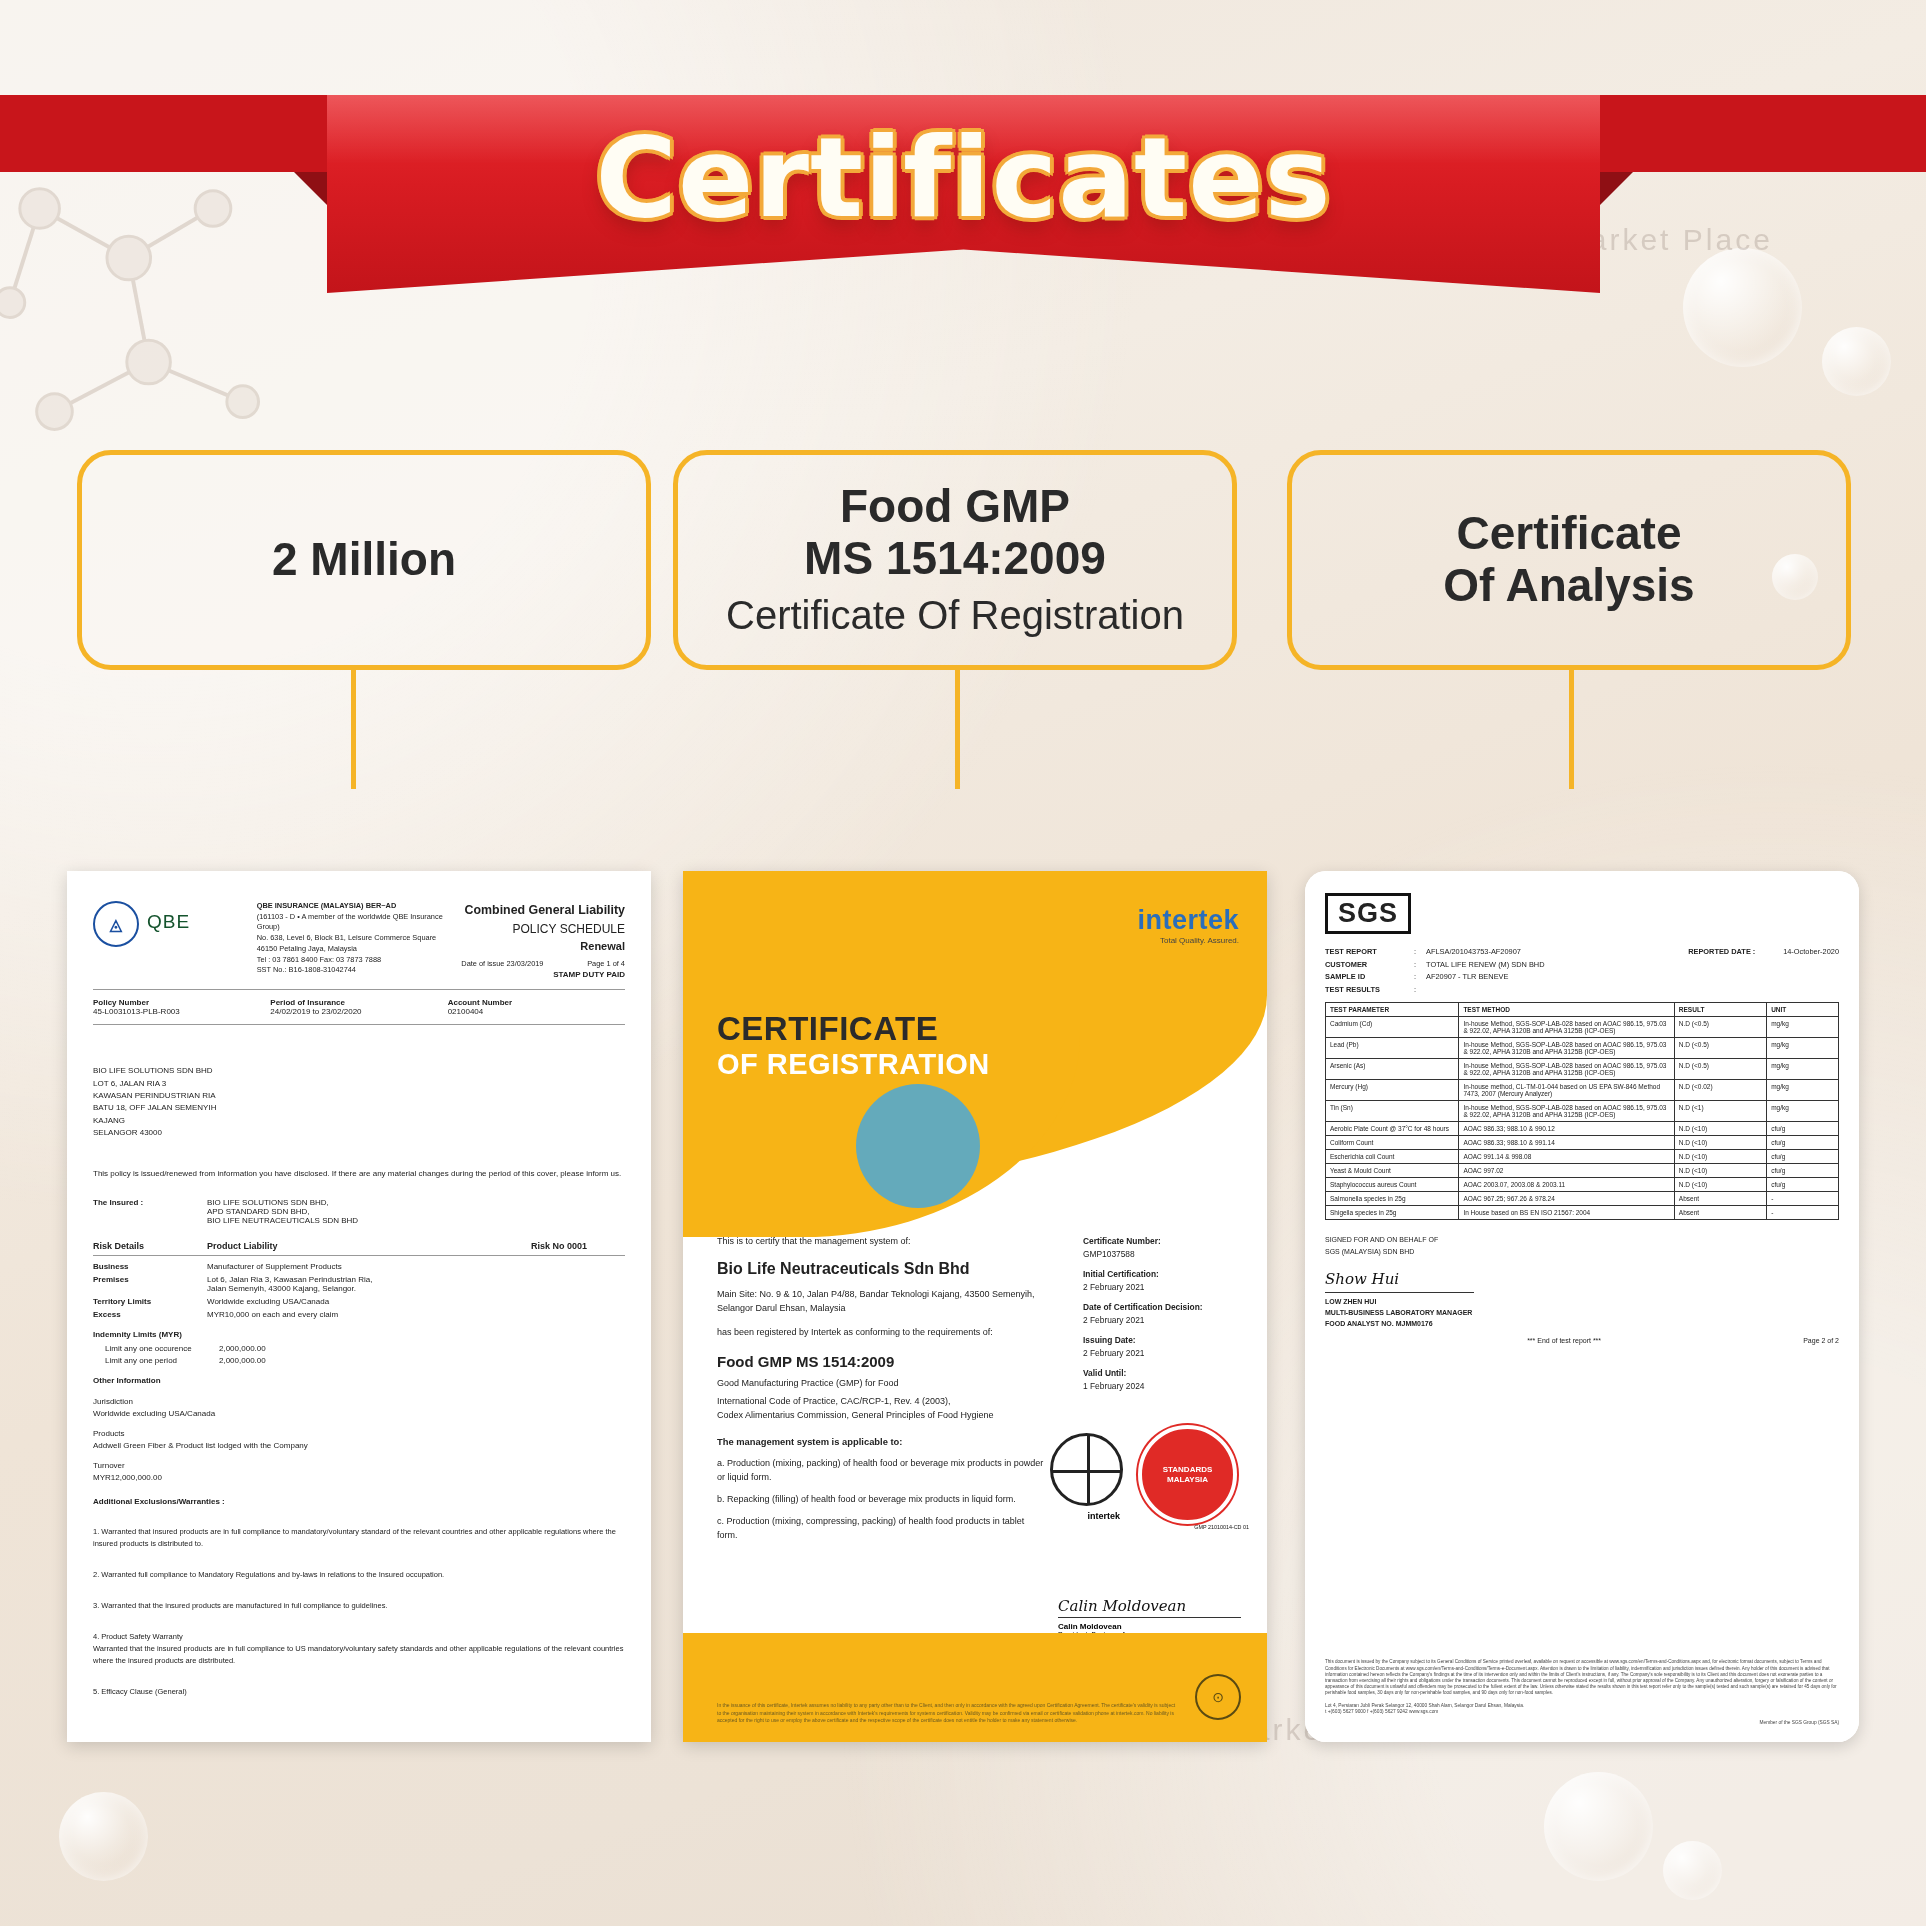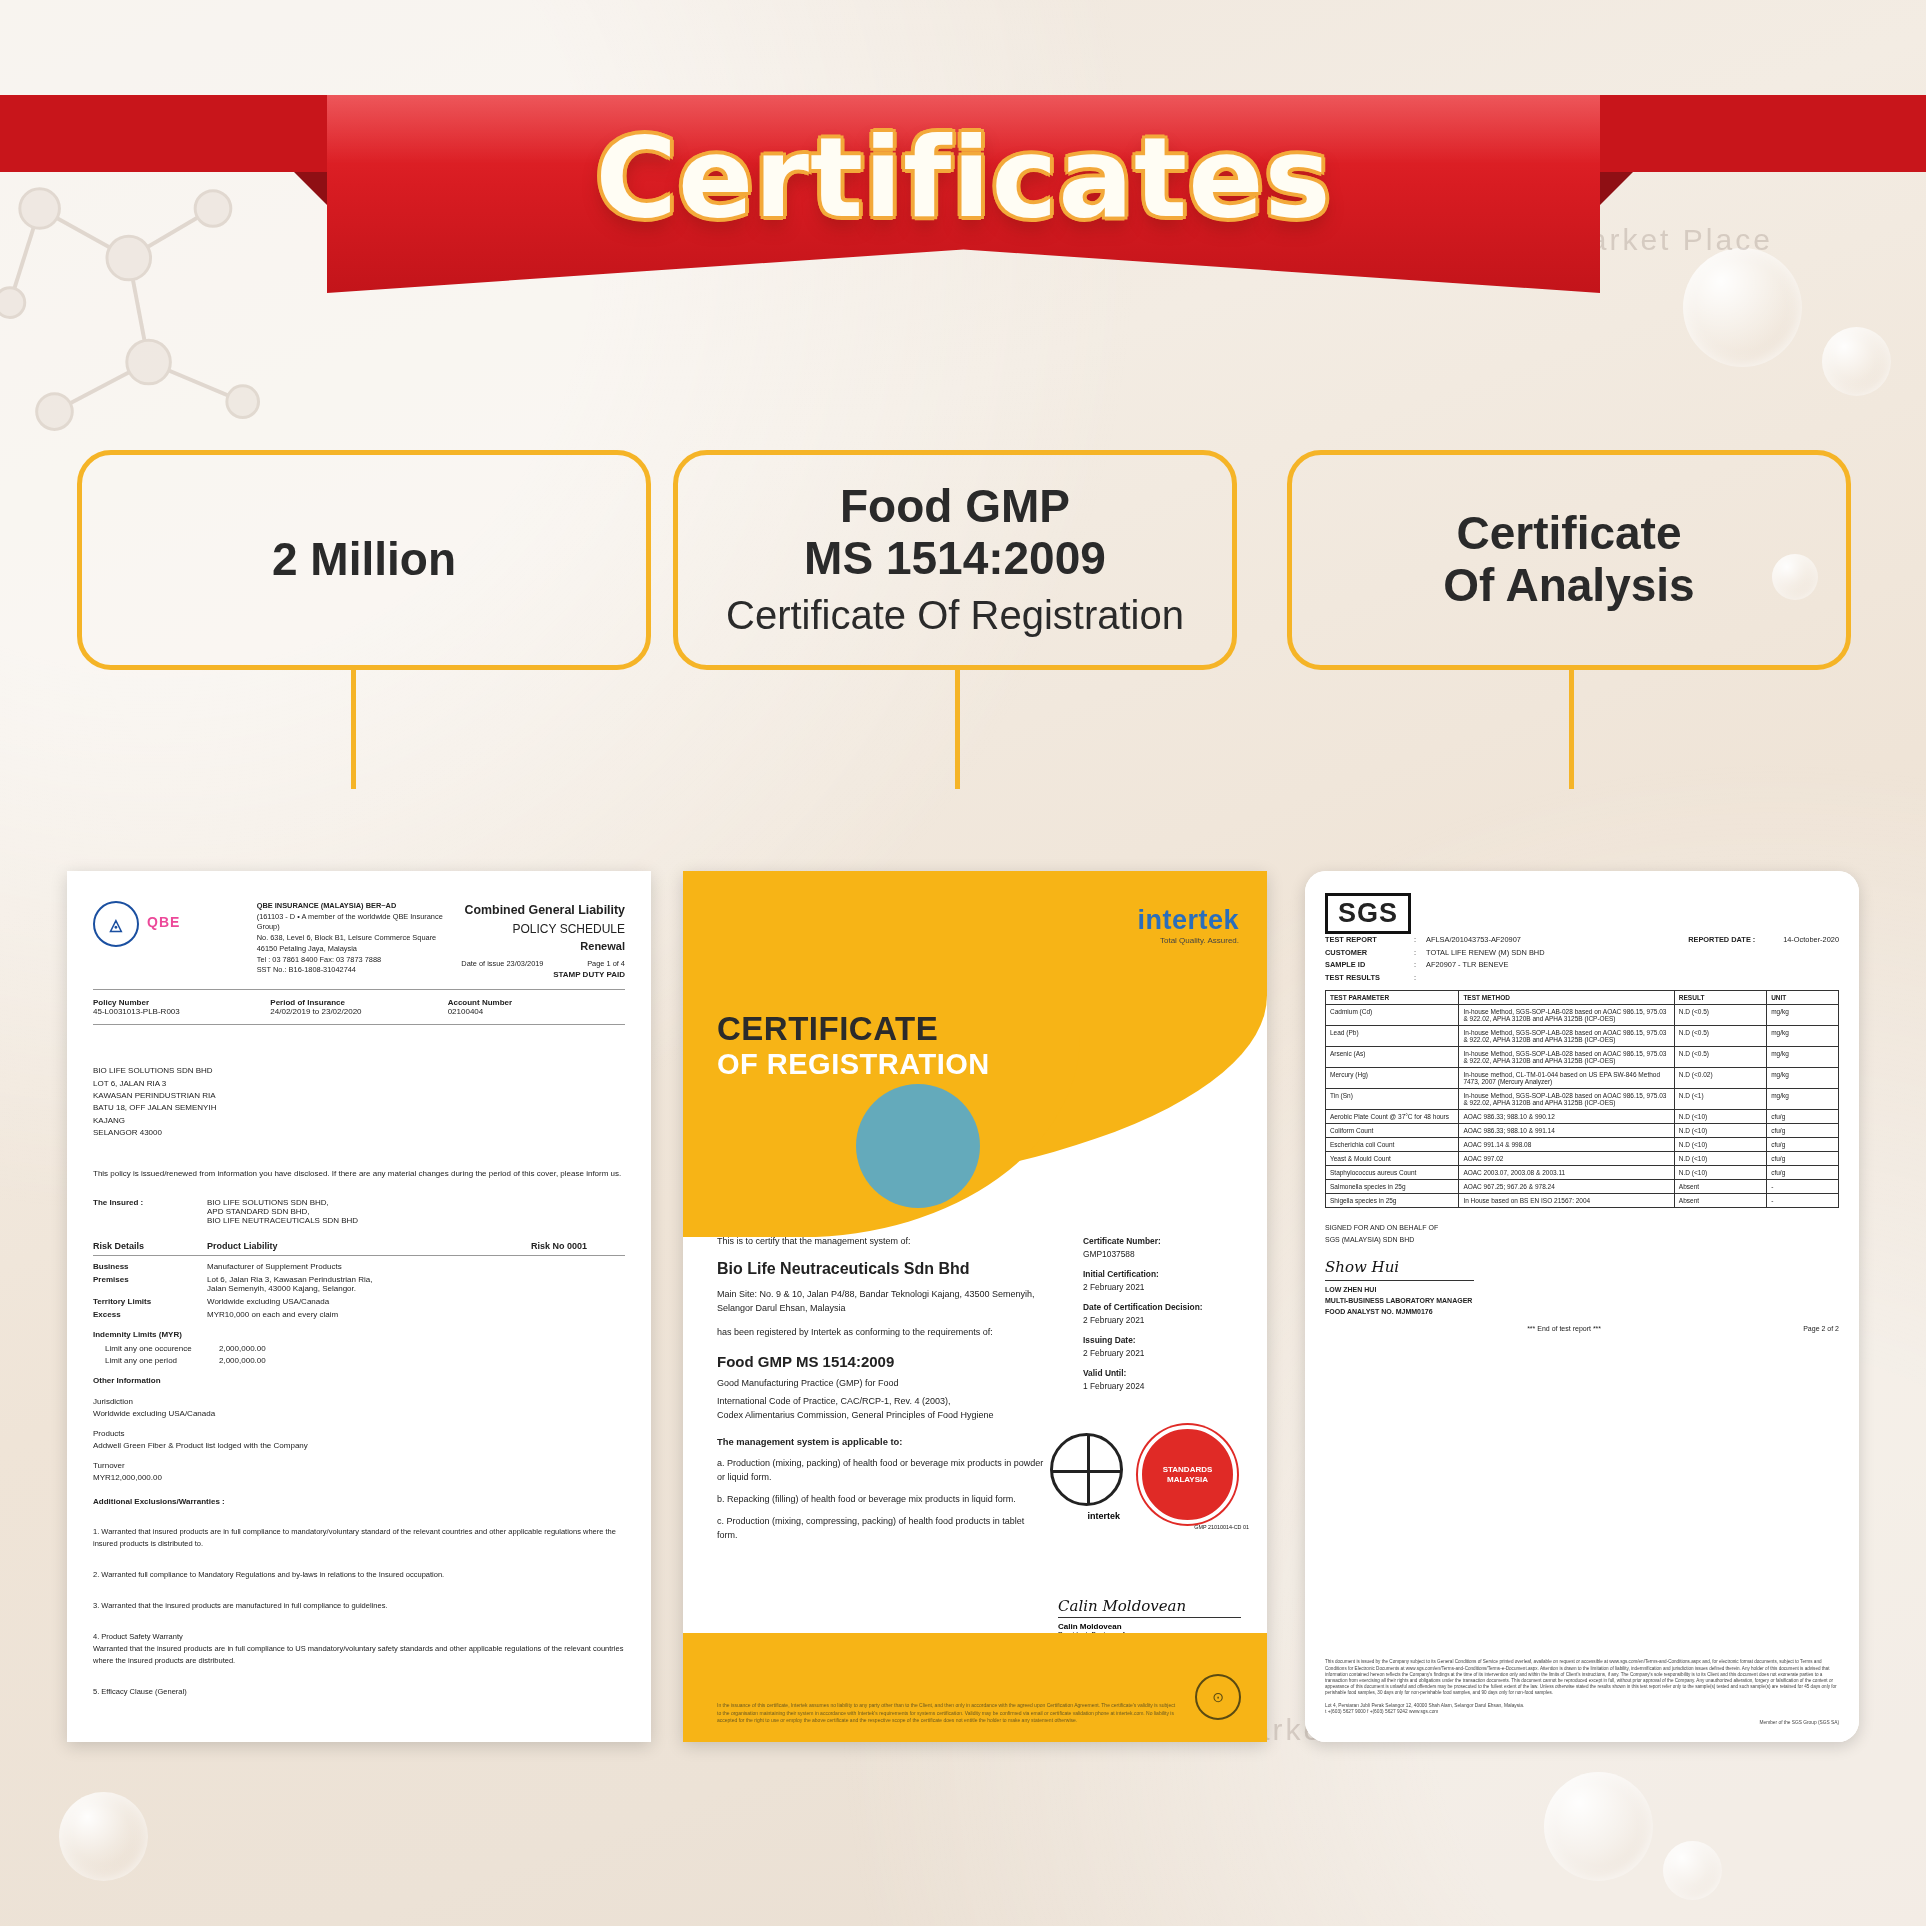--- a/index.html
+++ b/index.html
@@ -60,21 +60,21 @@
   .doc{position:absolute;background:#fff;box-shadow:0 4px 16px rgba(0,0,0,.16);overflow:hidden;}
   .doc1{left:67px;top:0;width:584px;height:871px;}
   .doc2{left:683px;top:0;width:584px;height:871px;}
   .doc3{left:1305px;top:0;width:554px;height:871px;border-radius:21px;}
   
   .qbe{position:relative;width:100%;height:100%;font-size:8.4px;color:#222;padding:0;box-sizing:border-box;}
   .qbe .pad{padding:30px 26px 10px 26px;}
   .qbe-head{display:flex;justify-content:space-between;align-items:flex-start;}
   .qbe-logo{display:flex;align-items:flex-start;gap:8px;}
   .qbe-mark{width:42px;height:42px;border-radius:50%;border:2px solid #1a4fa0;display:flex;align-items:center;justify-content:center;color:#1a4fa0;font-size:16px;font-weight:bold;}
-  .qbe-name{font-size:14px;font-weight:bold;color:#ec4899;letter-spacing:1px;line-height:42px;}
+  .qbe-name{font-size:19px;font-weight:normal;color:#14532d;letter-spacing:1px;line-height:42px;}
   .qbe-right{text-align:right;font-size:9px;line-height:1.5;}
   .qbe-right .t1{font-size:12.4px;font-weight:bold;}
   .qbe-right .t2{font-size:12px;}
   .qbe-right .t3{font-size:11px;font-weight:bold;}
   .rule{border-top:1px solid #999;margin:8px 0;}
   .row3{display:flex;font-size:8px;}
   .row3 > div{flex:1;}
   .lbl{font-weight:bold;}
   .block{margin-top:12px;line-height:1.55;font-size:8px;}
   .tbl2{display:flex;font-size:8px;margin-top:3px;}
@@ -100,21 +100,21 @@
   .itk-right{position:absolute;right:26px;top:364px;width:158px;font-size:8.4px;line-height:1.6;color:#222;}
   .itk-right .k{font-weight:bold;}
   .seal{position:absolute;right:30px;top:554px;width:91px;height:91px;border-radius:50%;background:#e02a26;color:#fff;display:flex;align-items:center;justify-content:center;text-align:center;font-size:8px;font-weight:bold;line-height:1.2;border:4px solid #fff;box-shadow:0 0 0 2px #e02a26;}
   .globe{position:absolute;right:144px;top:562px;width:67px;height:67px;border-radius:50%;border:3px solid #222;}
   .globe:before{content:"";position:absolute;left:50%;top:0;width:0;height:100%;border-left:3px solid #222;}
   .globe:after{content:"";position:absolute;top:50%;left:0;width:100%;height:0;border-top:3px solid #222;}
   .itk-bottombar{position:absolute;left:0;bottom:0;width:100%;height:109px;background:#f7b416;}
   
   .sgs{position:relative;width:100%;height:100%;background:#fff;font-size:7.4px;color:#222;padding:22px 20px;box-sizing:border-box;}
   .sgs-logo{display:inline-block;border:3px solid #111;padding:2px 10px;font-size:27px;font-weight:bold;letter-spacing:1px;}
-  .sgs-meta{margin-top:0;font-size:7.4px;line-height:1.7;}
+  .sgs-meta{margin-top:12px;font-size:7.4px;line-height:1.7;}
   .sgs-meta .r{display:flex;}
   .sgs-meta .r .k{width:89px;font-weight:bold;}
   .sgs-meta .r .c{width:12px;}
   table.sgs-tbl{width:100%;border-collapse:collapse;margin-top:6px;font-size:6.5px;}
   table.sgs-tbl th,table.sgs-tbl td{border:1px solid #333;padding:3px 4px;vertical-align:top;}
   table.sgs-tbl th{font-weight:bold;text-align:left;font-size:6.5px;}
   .sgs-sign{margin-top:14px;font-size:7px;line-height:1.6;}
   .sgs-footer{position:absolute;left:20px;right:20px;bottom:16px;font-size:4.6px;color:#444;line-height:1.35;}
   .sig{font-family:"DejaVu Serif",serif;font-style:italic;font-size:15px;color:#111;}
 </style>

